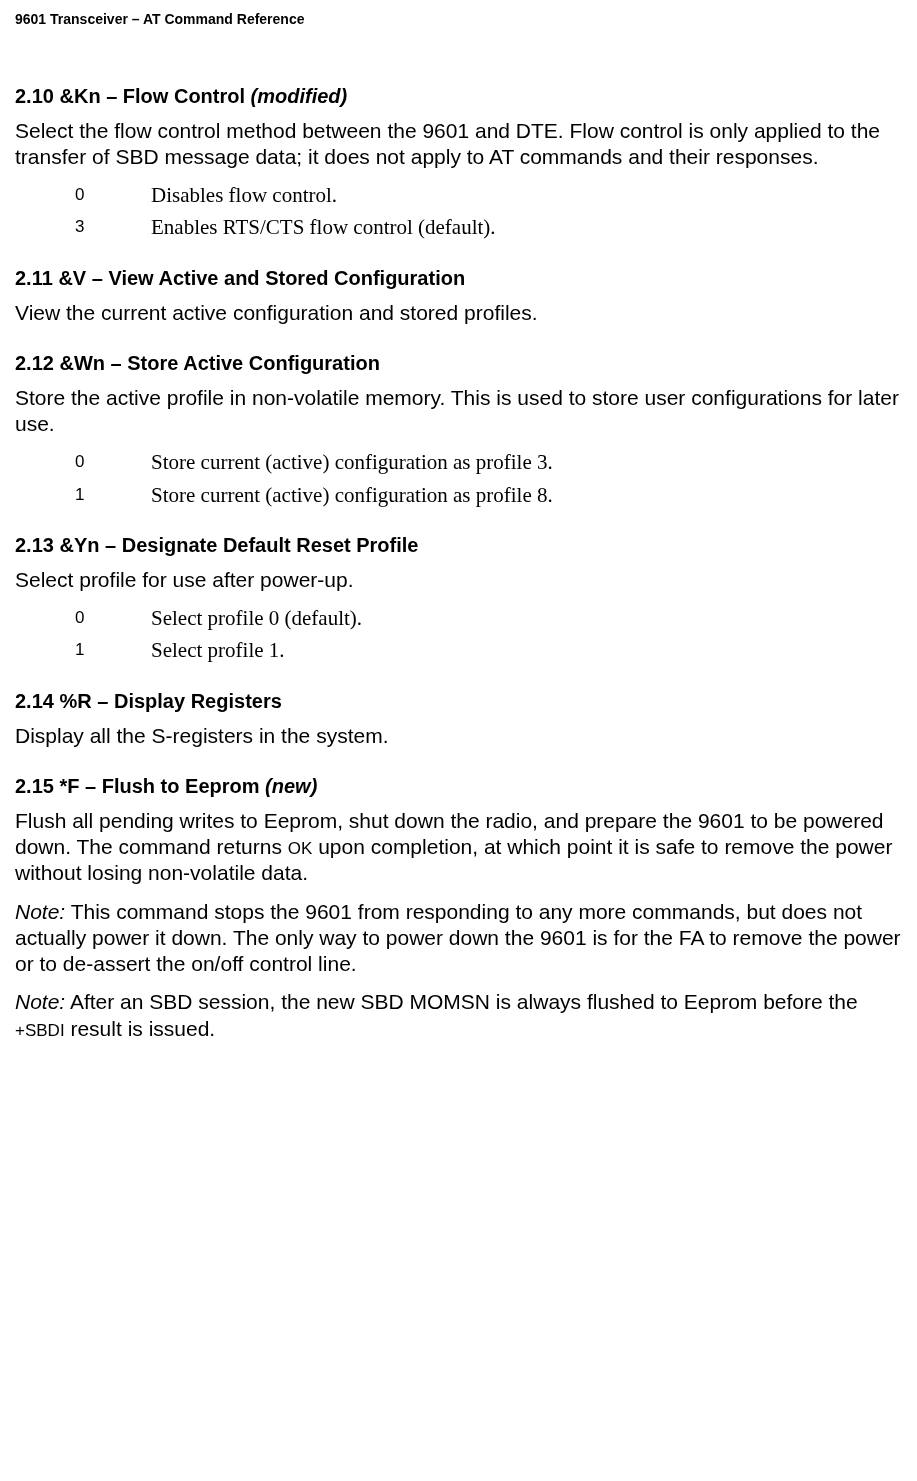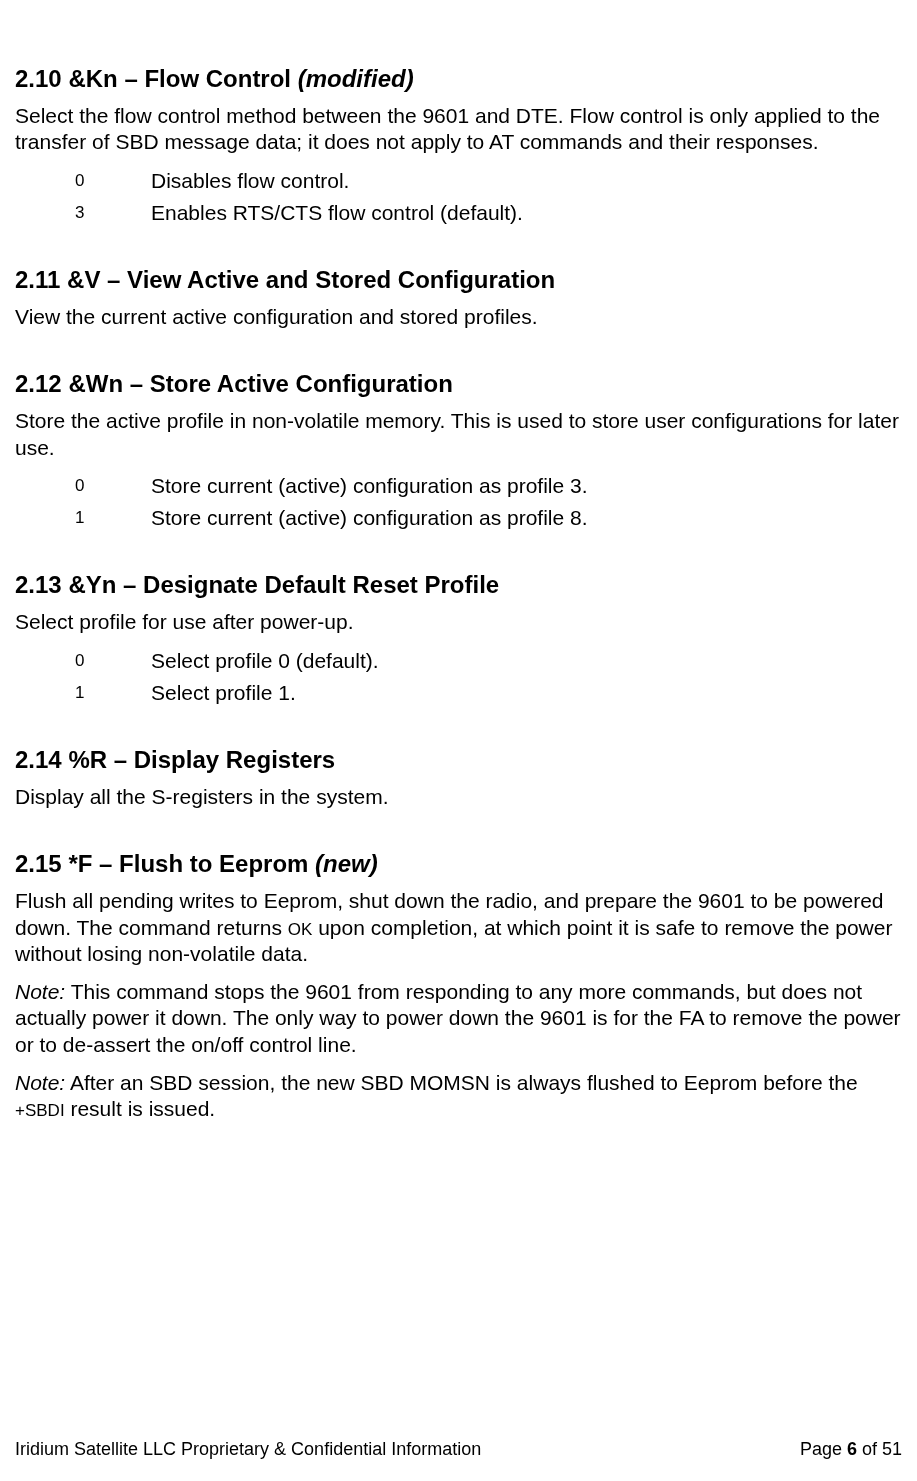--- a/index.html
+++ b/index.html
@@ -17,23 +17,23 @@
       padding: 10px 15px;
     }
     .header {
       font-family: Verdana, Arial, sans-serif;
       font-weight: bold;
       font-size: 14px;
       line-height: 1.4;
       margin-bottom: 55px;
     }
     .section-heading {
-      font-size: 24px;
+      font-size: 20px;
       font-weight: bold;
-      margin-top: 40px;
+      margin-top: 26px;
       margin-bottom: 10px;
     }
     .section-heading .italic {
       font-style: italic;
     }
     .body-text {
       font-size: 21px;
       line-height: 1.25;
       margin-bottom: 12px;
     }
@@ -45,20 +45,21 @@
       line-height: 1.25;
     }
     .param-key {
       font-size: 17px;
       width: 76px;
       flex-shrink: 0;
       padding-top: 2px;
     }
     .param-desc {
       flex: 1;
+      font-family: Liberation Serif, serif;
     }
     .small-caps {
       font-size: 17px;
     }
     .note-label {
       font-style: italic;
       font-weight: normal;
     }
     .footer {
       position: absolute;
@@ -73,20 +74,21 @@
       justify-content: space-between;
     }
     .footer-page .bold {
       font-weight: bold;
     }
   </style>
 </head>
 <body>
 
 <div class="header">
+  <div>9601 Transceiver – AT Command Reference</div>
 </div>
 
 <div class="section-heading">
   <span>2.10</span>
   <span>&amp;Kn – Flow Control </span><span class="italic">(modified)</span>
 </div>
 <div class="body-text">Select the flow control method between the 9601 and DTE.  Flow control is only applied to the transfer of SBD message data; it does not apply to AT commands and their responses.</div>
 <div class="param-row">
   <div class="param-key">0</div>
   <div class="param-desc">Disables flow control.</div>
@@ -144,19 +146,13 @@
   <span>Flush all pending writes to Eeprom, shut down the radio, and prepare the 9601 to be powered down.  The command returns </span><span class="small-caps">OK</span><span> upon completion, at which point it is safe to remove the power without losing non-volatile data.</span>
 </div>
 <div class="body-text">
   <span class="note-label">Note:</span><span>  This command stops the 9601 from responding to any more commands, but does not actually power it down.  The only way to power down the 9601 is for the FA to remove the power or to de-assert the on/off control line.</span>
 </div>
 <div class="body-text">
   <span class="note-label">Note:</span><span> After an SBD session, the new SBD MOMSN is always flushed to Eeprom before the </span><span class="small-caps">+SBDI</span><span> result is issued.</span>
 </div>
 
 <div class="footer">
-  <div class="footer-line1">
-    <span>Iridium Satellite LLC Proprietary &amp; Confidential Information</span>
-    <span class="footer-page">
-      <span>Page </span><span class="bold">6</span><span> of 51</span>
-    </span>
-  </div>
 </div>
 
 </body></html>

